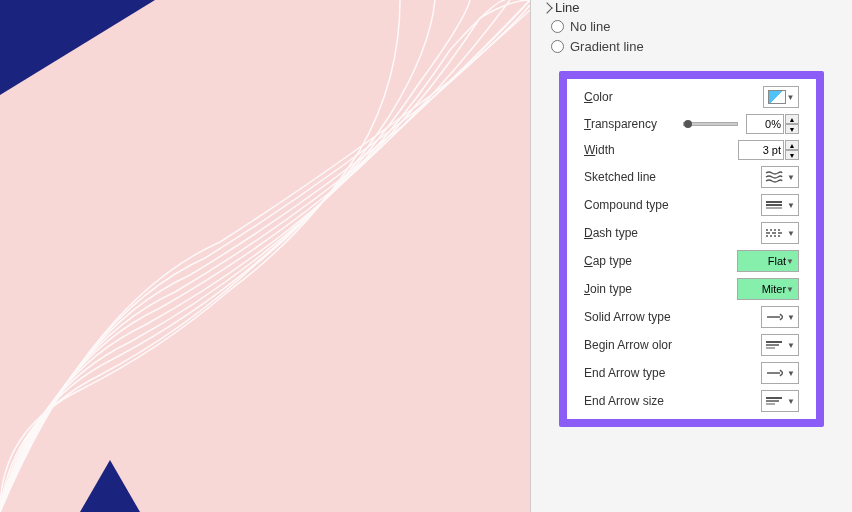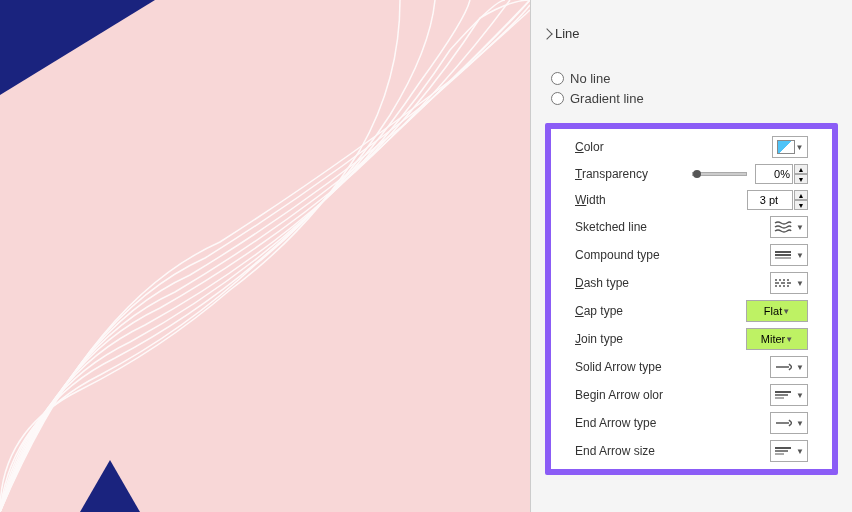--- a/index.html
+++ b/index.html
@@ -44,21 +44,21 @@
       background: #f5f5f5;
       border-left: 1px solid #ccc;
       overflow-y: auto;
       padding: 0;
     }
 
     
     .section-header {
       display: flex;
       align-items: center;
-      padding: 26px 12px;
+      padding: 0 12px;
       font-size: 13px;
       color: #333;
       cursor: pointer;
       user-select: none;
     }
 
     
     .radio-group {
       padding: 4px 20px 8px 20px;
     }
@@ -76,25 +76,25 @@
     }
 
     .radio-item label {
       font-size: 13px;
       color: #404040;
       cursor: pointer;
     }
 
     
     .props-box {
-      margin: 4px 14px;
-      border: 6px solid #8b5cf6;
+      margin: 4px 28px;
+      border: 8px solid #8b5cf6;
       border-radius: 2px;
       background: #fff;
-      padding: 4px 16px;
+      padding: 4px 9px;
     }
 
     .prop-row {
       display: flex;
       align-items: center;
       padding: 3px 8px;
       min-height: 26px;
     }
 
     .prop-label {
@@ -160,21 +160,21 @@
       padding-right: 2px;
       background: white;
     }
 
     
     .width-input {
       width: 46px;
       height: 20px;
       border: 1px solid #aaa;
       font-size: 11px;
-      text-align: center;
+      text-align: right;
       padding-right: 2px;
       background: white;
     }
 
     .spin-btn {
       display: flex;
       flex-direction: column;
       margin-left: 1px;
     }
 
@@ -201,25 +201,25 @@
       justify-content: space-between;
       padding: 0 3px;
       font-size: 10px;
     }
 
     
     .text-select {
       width: 60px;
       height: 22px;
       border: 1px solid #aaa;
-      background: #bef264;
+      background: #86efac;
       font-size: 11px;
       display: flex;
       align-items: center;
-      justify-content: center;
+      justify-content: flex-end;
       padding: 0 4px;
       cursor: pointer;
     }
 
     .text-select-arrow {
       font-size: 8px;
       color: #555;
     }
 
     .chevron-right {

